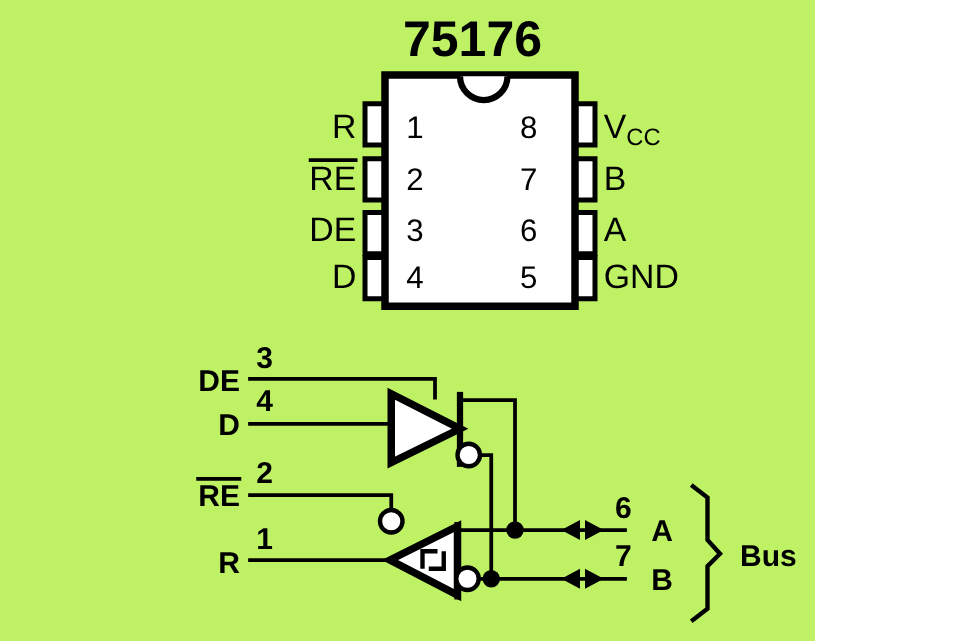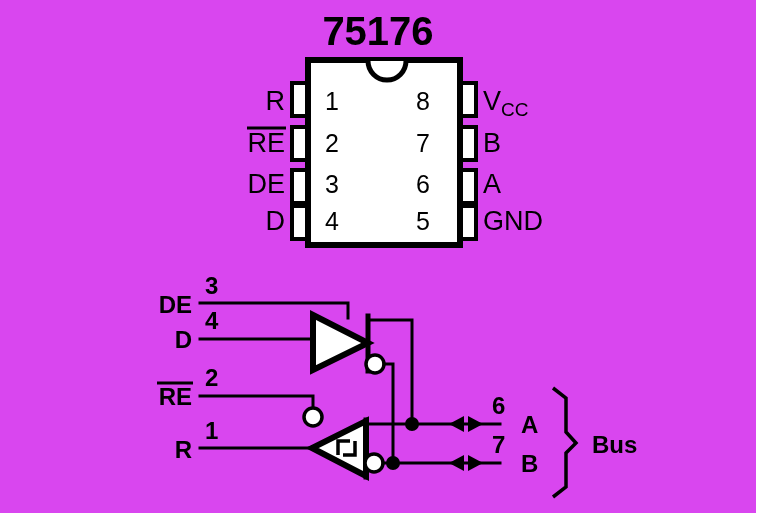--- a/index.html
+++ b/index.html
@@ -8,23 +8,23 @@
     background: #ffffff;
   }
   body {
     width: 768px;
     height: 513px;
     font-family: "Liberation Sans", sans-serif;
     overflow: hidden;
   }
   #figure-root {
     position: relative;
-    width: 756px;
+    width: 652px;
     height: 513px;
-    background: #d946ef;
+    background: #bef264;
   }
   svg#diagram {
     display: block;
     width: 768px;
     height: 513px;
   }
   .wire {
     stroke: #000000;
     stroke-width: 3;
     fill: none;

